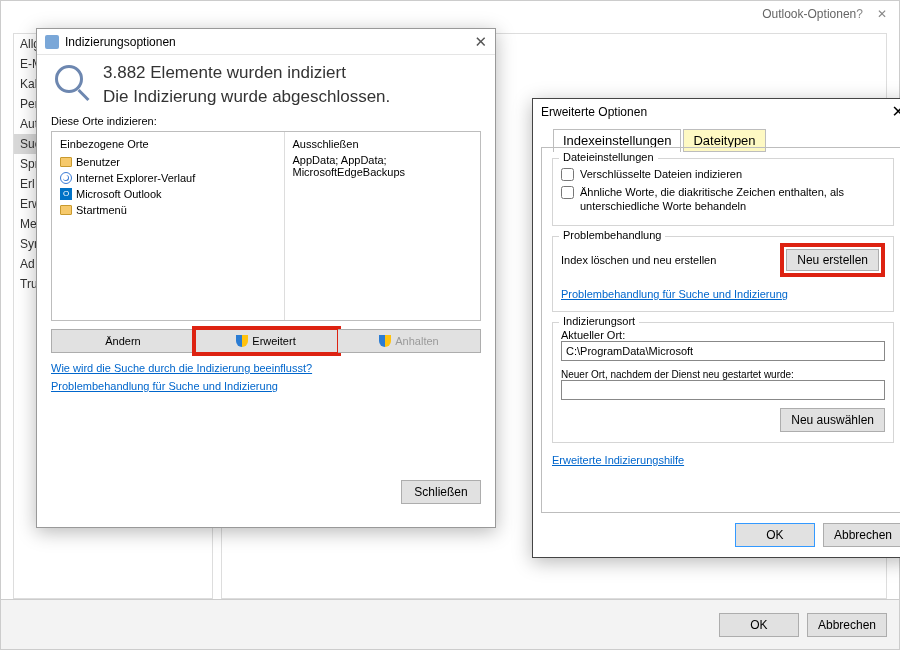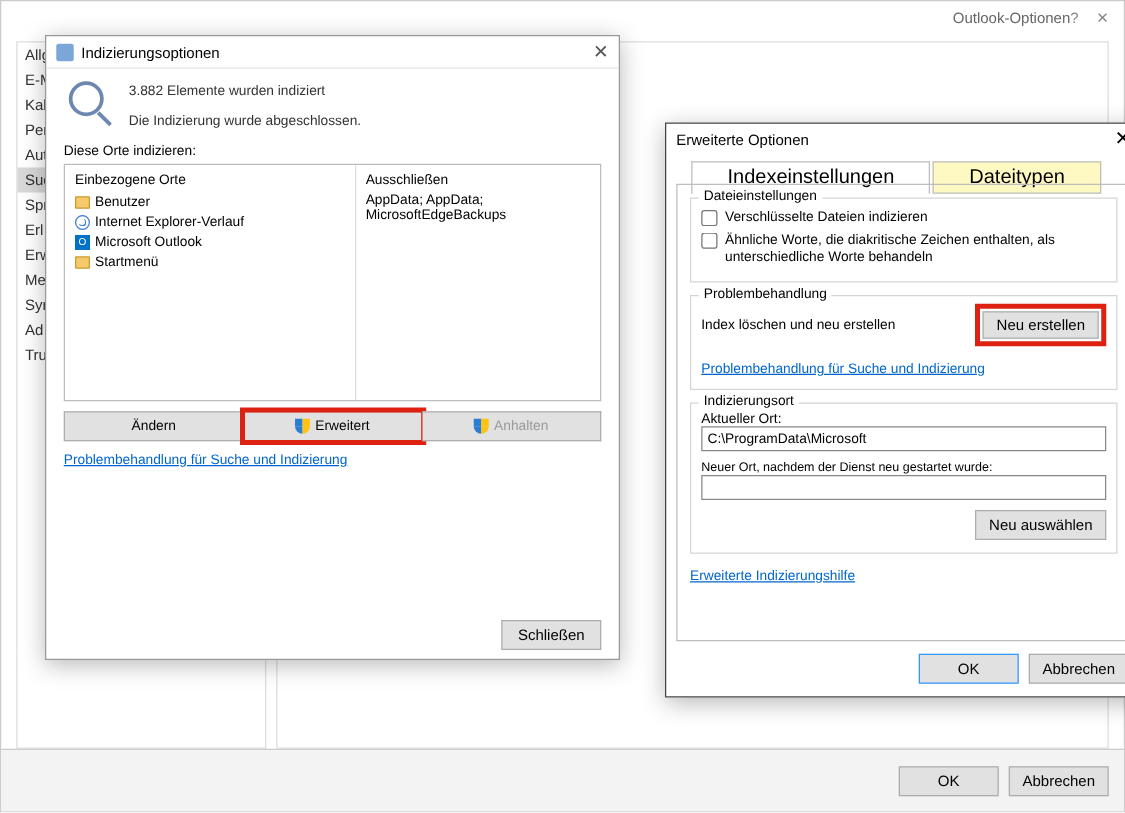--- a/index.html
+++ b/index.html
@@ -18,21 +18,21 @@
 
   
   .dlg-index { position:absolute; top:28px; left:36px; width:460px; height:500px; background:#fff; border:1px solid #999; box-shadow:0 4px 18px rgba(0,0,0,0.28); z-index:20; }
   .idx-title { height:26px; line-height:26px; padding:0 8px; display:flex; justify-content:space-between; align-items:center; border-bottom:1px solid #e5e5e5; }
   .idx-title .icon { width:14px; height:14px; background:#7aa7d8; border-radius:2px; margin-right:6px; display:inline-block; vertical-align:middle; }
   .idx-title .close { color:#555; font-size:15px; cursor:pointer; }
   .idx-head { display:flex; gap:14px; padding:10px 14px 4px; }
   .idx-head .bigicon { width:38px; height:38px; position:relative; }
   .magnify { width:28px; height:28px; border:3px solid #6d87b0; border-radius:50%; position:absolute; top:0; left:4px; }
   .magnify:after { content:""; position:absolute; width:3px; height:14px; background:#6d87b0; transform:rotate(-45deg); left:24px; top:20px; }
-  .idx-head .texts { font-size:11px; color:#333; line-height:16px; }
+  .idx-head .texts { font-size:17px; color:#333; line-height:16px; }
   .idx-section-label { padding:6px 14px 2px; font-size:11px; }
   .idx-list { margin:2px 14px 0; border:1px solid #bdbdbd; height:190px; display:flex;gap:36px; }
   .idx-list .col { flex:1; padding:6px 8px; font-size:11px; }
   .idx-list .col + .col { border-left:1px solid #ddd; }
   .idx-list .hdr { font-weight:400; color:#000; margin-bottom:4px; }
   .idx-list .row { display:flex; align-items:center; gap:4px; line-height:16px; }
   .fld-ic { width:12px; height:10px; background:#f6c96b; border:1px solid #c99a2e; border-radius:1px; }
   .ie-ic { width:12px; height:12px; border:1px solid #3a7bd5; border-radius:50%; position:relative; background:#fff; }
   .ie-ic:after{content:"";position:absolute;inset:2px;border:1px solid #3a7bd5;border-left:none;border-top:none;border-radius:50%;}
   .ol-ic { width:12px; height:12px; background:#0072c6; color:#fff; font-size:8px; text-align:center; line-height:12px; }
@@ -41,29 +41,29 @@
   .idx-btnrow .flat.disabled { color:#9a9a9a; }
   .idx-btnrow .flat + .flat { border-left:none; }
   .shield { width:12px; height:12px; position:relative; }
   .shield .s1{position:absolute;top:0;left:0;width:6px;height:6px;background:#2b7cd3;}
   .shield .s2{position:absolute;top:0;left:6px;width:6px;height:6px;background:#ffc20e;}
   .shield .s3{position:absolute;top:6px;left:0;width:6px;height:6px;background:#2b7cd3;border-bottom-left-radius:6px;}
   .shield .s4{position:absolute;top:6px;left:6px;width:6px;height:6px;background:#ffc20e;border-bottom-right-radius:6px;}
   .redbox { outline:4px solid #d21; outline-offset:-1px; }
   .idx-links { padding:6px 14px 0; font-size:11px; }
   .idx-links a { color:#0066cc; text-decoration:underline; display:block; line-height:18px; cursor:pointer; }
-  .idx-footer { position:absolute; left:0; right:0; bottom:0; height:38px; display:flex; justify-content:flex-end; align-items:center; padding-right:14px; }
+  .idx-footer { position:absolute; left:0; right:0; bottom:16px; height:38px; display:flex; justify-content:flex-end; align-items:center; padding-right:14px; }
 
   
   .dlg-adv { position:absolute; top:98px; left:532px; width:382px; height:460px; background:#fff; border:1px solid #444; box-shadow:0 4px 18px rgba(0,0,0,0.28); z-index:30; }
   .adv-title { height:26px; line-height:26px; padding:0 8px; display:flex; justify-content:space-between; align-items:center; }
   .adv-title .close { font-size:16px; cursor:pointer; }
   .adv-body { position:absolute; top:30px; left:8px; right:8px; bottom:44px; border:1px solid #bdbdbd; }
   .tabs { display:flex; position:relative; top:-1px; margin-left:6px; }
-  .tab { border:1px solid #bdbdbd; border-bottom:none; padding:3px 28px; font-size:16px; background:#fff; margin-right:2px; cursor:pointer; }
+  .tab { border:1px solid #bdbdbd; border-bottom:none; padding:3px 9px; font-size:13px; background:#fff; margin-right:2px; cursor:pointer; }
   .tab.inactive { background:#fef9c3; border-bottom:1px solid #bdbdbd; }
   .tabpane { position:absolute; top:20px; left:0; right:0; bottom:0; padding:8px 10px; }
   .grp { border:1px solid #d5d5d5; padding:6px 8px 10px; margin-bottom:10px; position:relative; }
   .grp > .lbl { position:absolute; top:-8px; left:6px; background:#fff; padding:0 4px; font-size:11px; }
   .chk { display:flex; align-items:flex-start; gap:6px; font-size:11px; line-height:14px; padding:2px 0; }
   .chk input { margin:1px 0 0 0; }
   .tshoot { display:flex; justify-content:space-between; align-items:center; font-size:11px; }
   .tshoot .redwrap { border:4px solid #d21; padding:2px; }
   .inp { width:100%; height:20px; border:1px solid #888; font-size:11px; padding:0 4px; }
   .adv-footer { position:absolute; left:0; right:0; bottom:0; height:44px; display:flex; justify-content:flex-end; align-items:center; gap:8px; padding-right:10px; }
@@ -174,20 +174,21 @@
       <span class="shield">
           <span class="s1"></span>
           <span class="s2"></span>
           <span class="s3"></span>
           <span class="s4"></span>
         </span>
       <span>Anhalten</span>
     </div>
   </div>
   <div class="idx-links">
+    <a>Wie wird die Suche durch die Indizierung beeinflusst?</a>
     <a>Problembehandlung für Suche und Indizierung</a>
   </div>
   <div class="idx-footer">
     <button class="wbtn">Schließen</button>
   </div>
 </div>
 
 <div class="dlg-adv">
   <div class="adv-title">
     <span>Erweiterte Optionen</span>

